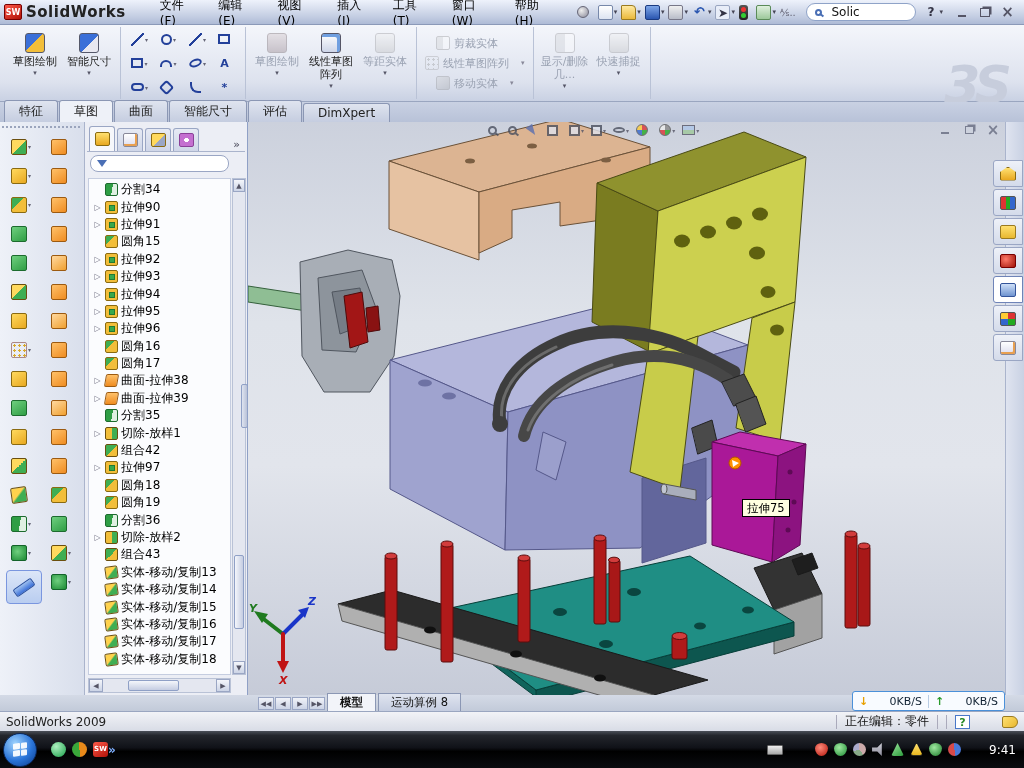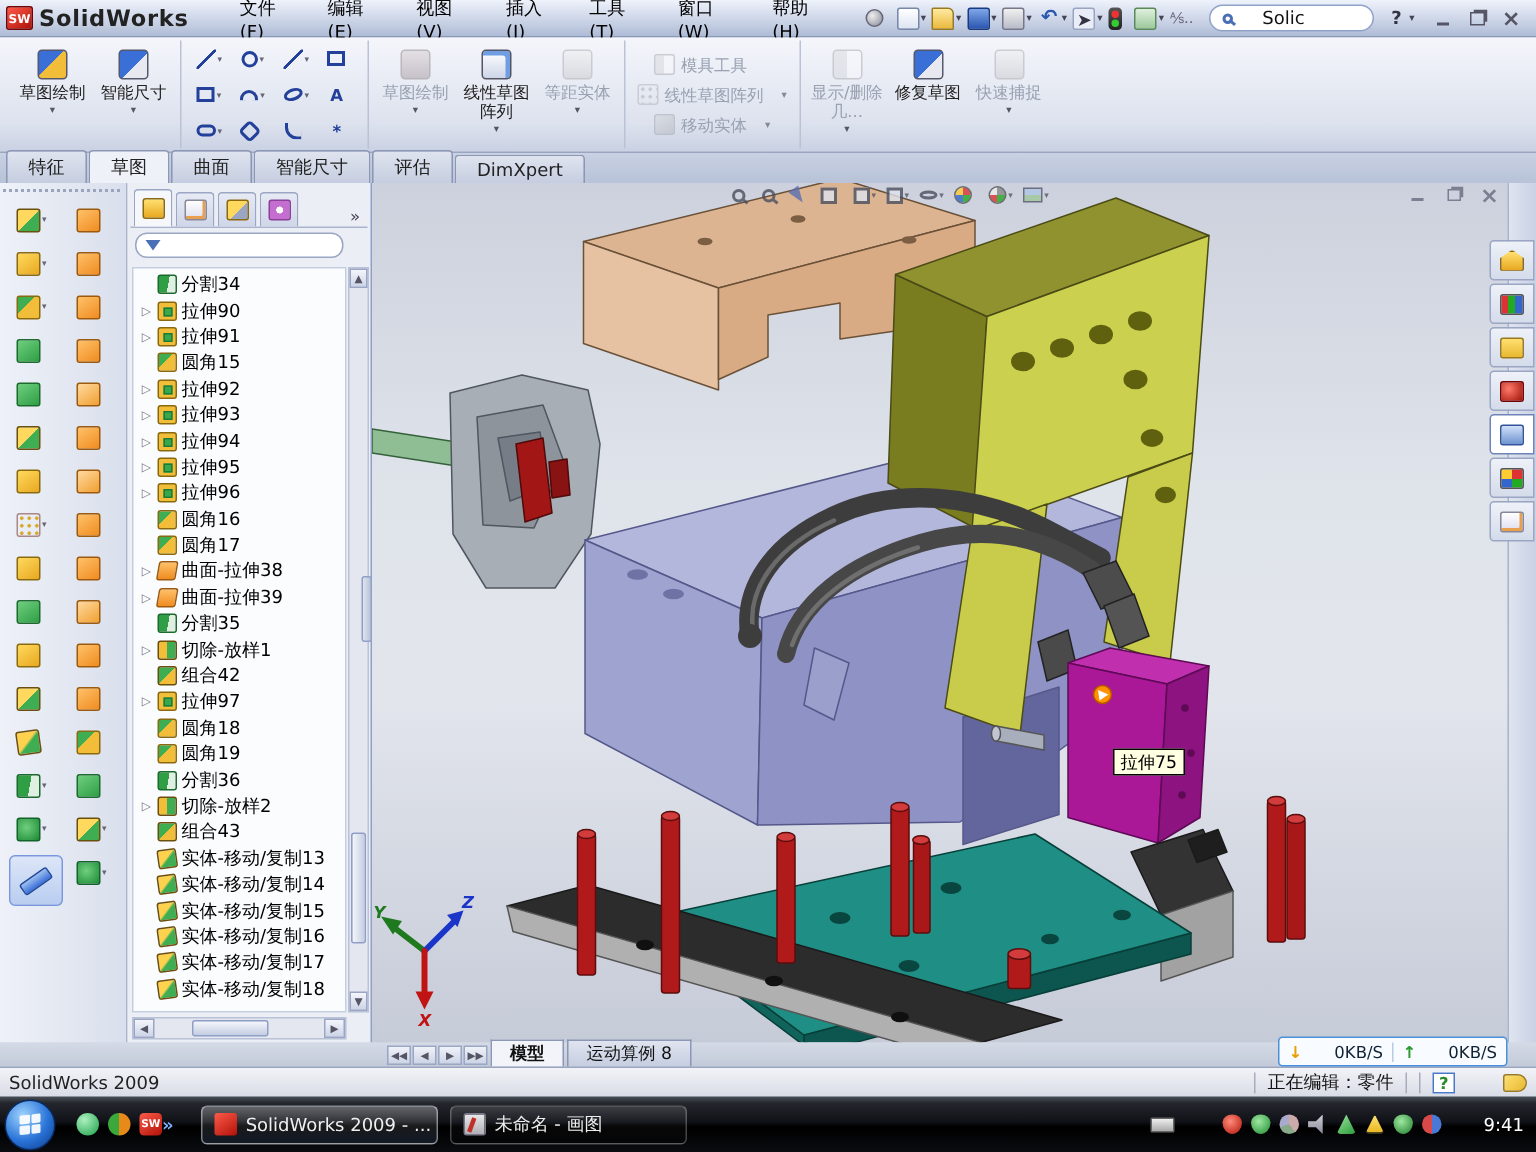--- a/index.html
+++ b/index.html
@@ -22,21 +22,21 @@
   .t-open{background:linear-gradient(#ffe9a0,#eab93c);border:1px solid #9a7a20;border-radius:1px 4px 1px 1px;}
   .t-save{background:linear-gradient(#7ea6e8,#2a56b0);border:1px solid #1a3a80;}
   .t-print{background:linear-gradient(#f0f0f0,#b8bcc8);border:1px solid #778;}
   .t-undo{background:none;color:#2a56b0;font-weight:bold;font-size:13px;line-height:14px;text-align:center;}
   .t-select{background:none;color:#334;font-size:12px;line-height:14px;text-align:center;border:1px solid #99a5c0;background:#e8edf8;}
   .t-rebuild{background:linear-gradient(#555,#222);border-radius:3px;width:9px;height:15px;}
   .t-rebuild::before{content:'';position:absolute;left:2px;top:2px;width:5px;height:5px;border-radius:50%;background:#e33;}
   .t-rebuild::after{content:'';position:absolute;left:2px;bottom:2px;width:5px;height:5px;border-radius:50%;background:#3c3;}
   .t-options{background:linear-gradient(#dff0de,#9cc89a);border:1px solid #5a8a58;}
   .t-snip{background:none;color:#667;font-size:10px;line-height:15px;text-align:center;}
-  .searchbox{display:flex;align-items:center;gap:19px;background:#fff;border:1px solid #8fa3c8;border-radius:9px;height:18px;padding:0 8px;margin:0 4px;width:110px;}
+  .searchbox{display:flex;align-items:center;gap:9px;background:#fff;border:1px solid #8fa3c8;border-radius:9px;height:18px;padding:0 8px;margin:0 4px;width:110px;}
   .mag{width:7px;height:7px;border:2px solid #4a6fb5;border-radius:50%;position:relative;flex:none;}
   .mag::after{content:'';position:absolute;width:5px;height:2px;background:#4a6fb5;right:-4px;bottom:-2px;transform:rotate(40deg);}
   .t-help{background:none;color:#334;font-weight:bold;text-align:center;line-height:15px;}
   .winctl{display:flex;gap:6px;margin:0 8px;}
   .wc{width:17px;height:15px;color:#556;display:flex;align-items:center;justify-content:center;font-size:12px;}
   .wc-min::after{content:'';width:8px;height:2px;background:#556;margin-top:7px;}
   .wc-rest::after{content:'';width:8px;height:7px;border:1.5px solid #556;box-shadow:2px -2px 0 -0.5px #556;}
   .wc-close::after{content:'×';font-size:15px;font-weight:bold;}
 
   
@@ -392,52 +392,48 @@
         <div class="bigbtn disabled">
         <span class="gen-icon cm-offset"></span>
         <span class="blabel">等距实体</span>
         <span class="dd">▾</span>
       </div>
       </div>
     <div class="cm-group smallstack">
 
     <div class="srow disabled">
         <span class="gen-icon cm-mirror"></span>
-        <span class="slabel">模具工具</span>
+        <span class="slabel">剪裁实体</span>
         <span class="dd" style="visibility: hidden;">▾</span>
       </div>
         <div class="srow disabled">
         <span class="gen-icon cm-lpat"></span>
         <span class="slabel">线性草图阵列</span>
         <span class="dd">▾</span>
       </div>
         <div class="srow disabled">
         <span class="gen-icon cm-move"></span>
         <span class="slabel">移动实体</span>
         <span class="dd">▾</span>
       </div>
       </div>
     <div class="cm-group">
 
     <div class="bigbtn disabled">
         <span class="gen-icon cm-mirror"></span>
         <span class="blabel">显示/删除几...</span>
         <span class="dd">▾</span>
       </div>
-        <div class="bigbtn">
-        <span class="gen-icon cm-dim"></span>
-        <span class="blabel">修复草图</span>
-        <span class="dd" style="visibility: hidden;">▾</span>
-      </div>
         <div class="bigbtn disabled">
         <span class="gen-icon cm-offset"></span>
         <span class="blabel">快速捕捉</span>
         <span class="dd">▾</span>
       </div>
       </div>
+    <div class="ds-mark">3S</div>
   </div>
 
   <div class="tabrow">
 
   <span class="cmtab">特征</span>
       <span class="cmtab active">草图</span>
       <span class="cmtab">曲面</span>
       <span class="cmtab">智能尺寸</span>
       <span class="cmtab">评估</span>
       <span class="cmtab">DimXpert</span>
@@ -1011,31 +1007,20 @@
           <span></span>
         </span>
     </div>
     <div class="ql">
 
     <span class="ql-ic gen-icon ql-msn"></span>
         <span class="ql-ic gen-icon ql-media"></span>
         <span class="ql-ic gen-icon ql-sw">SW</span>
       </div>
     <span class="ql-more"></span>
-    <div class="taskwins">
-
-    <div class="twin active">
-        <span class="gen-icon tw-sw"></span>
-        <span>SolidWorks 2009 - ...</span>
-      </div>
-        <div class="twin">
-        <span class="gen-icon tw-paint"></span>
-        <span>未命名 - 画图</span>
-      </div>
-      </div>
     <div class="tray">
       <span class="kb-ic"></span>
       <span style="display:flex;gap:6px">
 
       <span class="tr gen-icon tr1"></span>
           <span class="tr gen-icon tr2"></span>
           <span class="tr gen-icon tr3"></span>
           <span class="tr gen-icon tr4"></span>
           <span class="tr gen-icon tr5"></span>
           <span class="tr gen-icon tr6"></span>

